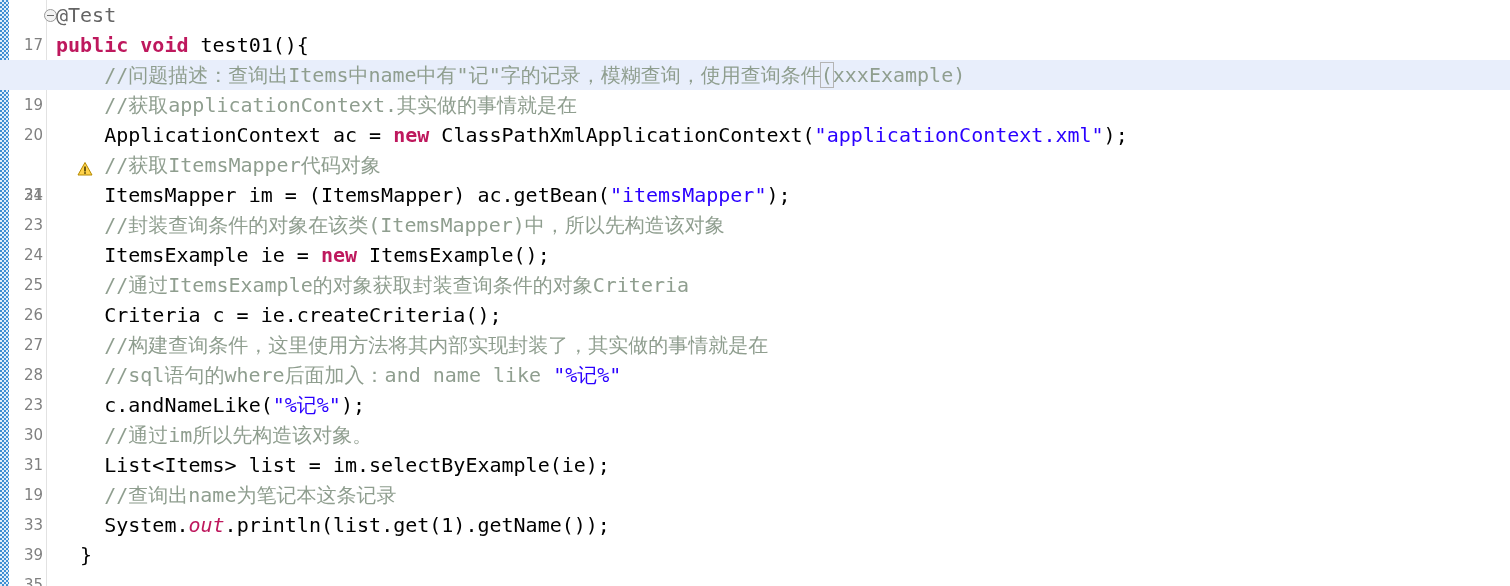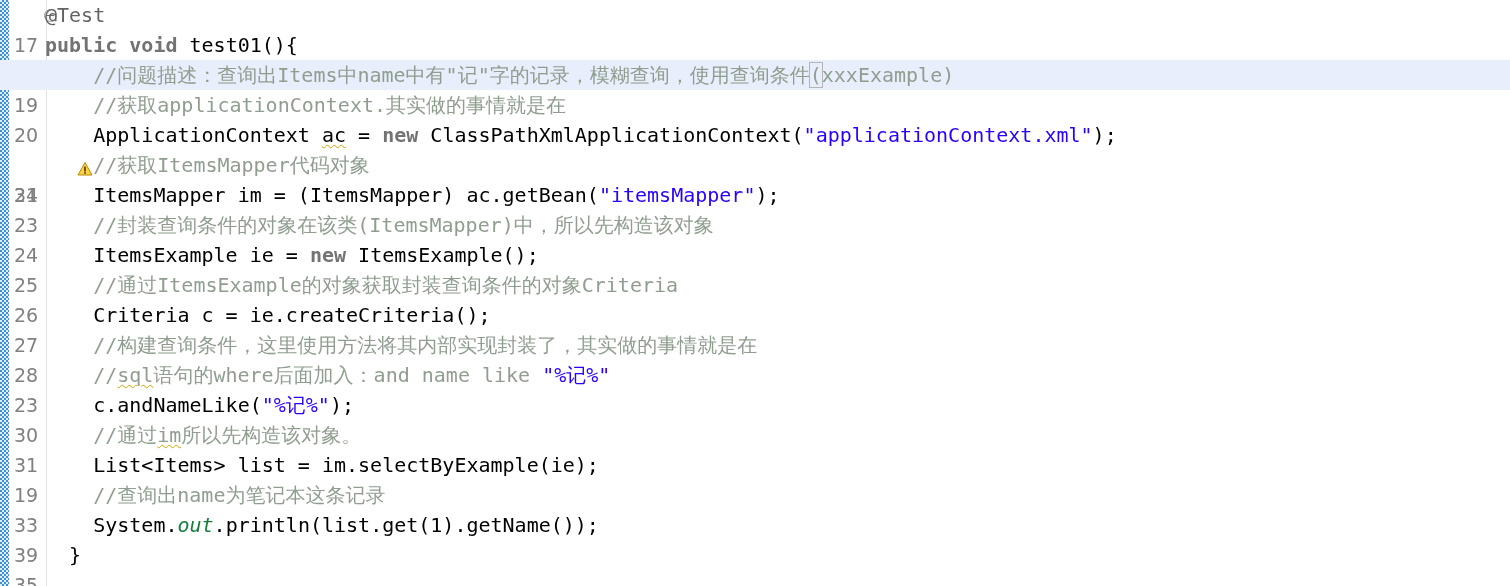--- a/index.html
+++ b/index.html
@@ -28,39 +28,38 @@
   }
   .gutter-sep{
     position:absolute;left:46px;top:0;width:1px;height:586px;background:#e2e2e2;
   }
   .rows{position:absolute;left:0;top:0;right:0;top:0;}
   .row{
     height:30px;line-height:30px;position:relative;white-space:pre;
   }
   .row.hl{background:#e8eefb;}
   .ln{
-    position:absolute;left:9px;width:34px;text-align:center;
-    color:#808080;font-size:19px;font-family:"DejaVu Sans","Liberation Sans",sans-serif;
+    position:absolute;left:9px;width:34px;text-align:right;
+    color:#808080;font-size:15px;font-family:"DejaVu Sans","Liberation Sans",sans-serif;
     line-height:30px;
   }
   .code{
-    position:absolute;left:45px;right:0;top:0;height:30px;
+    position:absolute;left:56px;right:0;top:0;height:30px;
     font-size:20px;line-height:30px;color:#000000;white-space:pre;
     font-family:"DejaVu Sans Mono","Liberation Mono",monospace;
   }
   
-  .kw{color:#737373;font-weight:bold;}
+  .kw{color:#be185d;font-weight:bold;}
   .str{color:#2a00ff;}
   .cmt{color:#8f9e8f;}
-  .fld{color:#15803d;font-style:italic;}
+  .fld{color:#be185d;font-style:italic;}
   .ann{color:#646464;}
   .brk{outline:1px solid #b4b4b4;outline-offset:0px;}
   
   .sq{
-    text-decoration:underline;
     text-decoration-style:wavy;
     text-decoration-color:#d8a000;
     text-decoration-thickness:1px;
     text-underline-offset:2px;
     text-align:center;
   }
   
   .fold{
     position:absolute;left:44px;top:9px;width:13px;height:13px;
     border:1px solid #9a9a9a;border-radius:50%;background:#f3f3f3;

